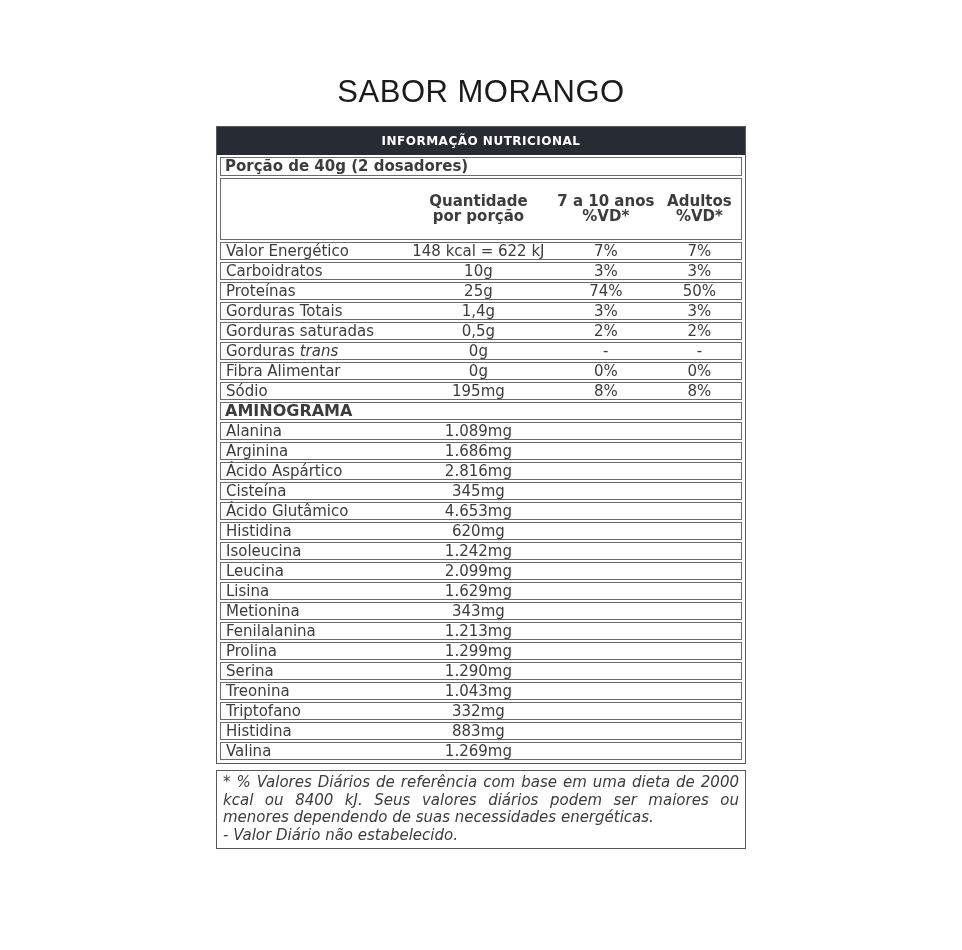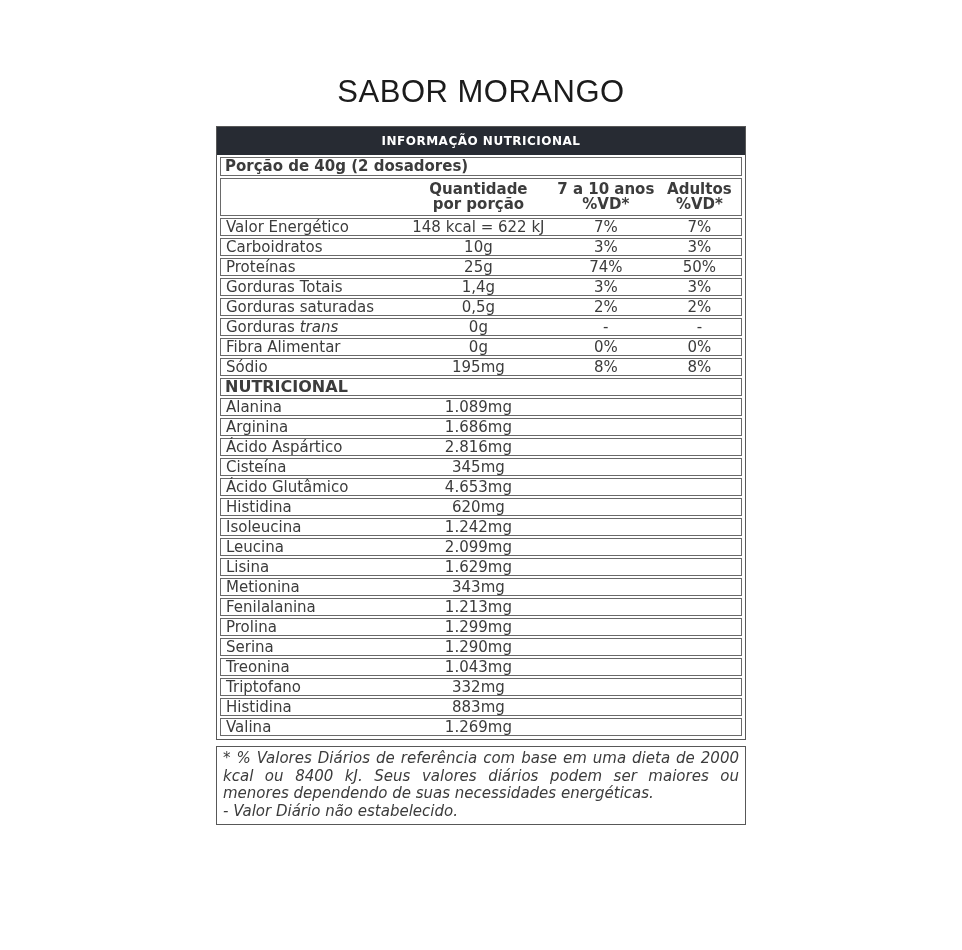--- a/index.html
+++ b/index.html
@@ -47,21 +47,22 @@
     align-items: stretch;
   }
   .portion-row {
     font-weight: bold;
     line-height: 17px;
   }
   .portion-row span { padding-left: 4px; }
   .head-row {
     font-weight: bold;
     line-height: 15px;
-    padding: 3px 0;
+    padding: 15px 0;
+    justify-content: flex-end;
   }
   .cell { padding: 0; }
   .cell.c-label { flex: 0 0 35%; padding-left: 5px; text-align: left; }
   .cell.c-qty   { flex: 0 0 29%; text-align: center; }
   .cell.c-vd7   { flex: 0 0 20%; text-align: center; }
   .cell.c-vda   { flex: 0 0 16%; text-align: center; }
   .amino-head-row {
     font-weight: bold;
     font-size: 16px;
     line-height: 16px;
@@ -158,21 +159,21 @@
           </div>
           <div class="row">
             <div class="cell c-label">Sódio</div>
             <div class="cell c-qty">195mg</div>
             <div class="cell c-vd7">8%</div>
             <div class="cell c-vda">8%</div>
           </div>
         </div>
 
       <div class="row amino-head-row">
-        <span>NUTRICIONAL</span>
+        <span>AMINOGRAMA</span>
       </div>
 
       <div id="amino-rows">
           <div class="row">
             <div class="cell c-label">Alanina</div>
             <div class="cell c-qty">1.089mg</div>
             <div class="cell c-vd7"></div>
             <div class="cell c-vda"></div>
           </div>
           <div class="row">

